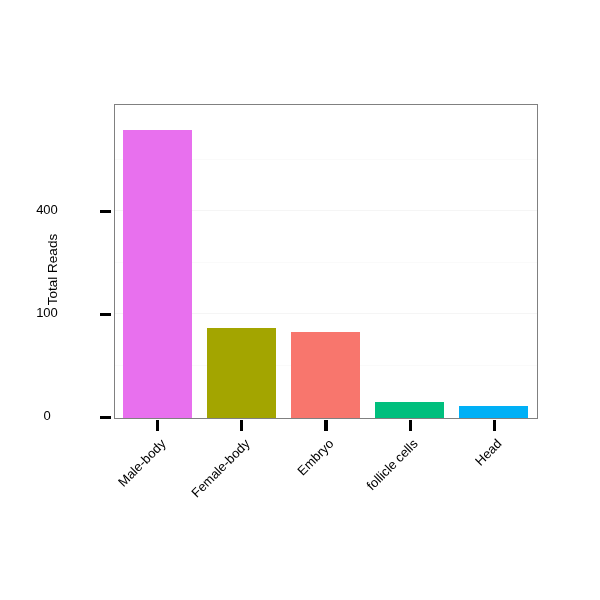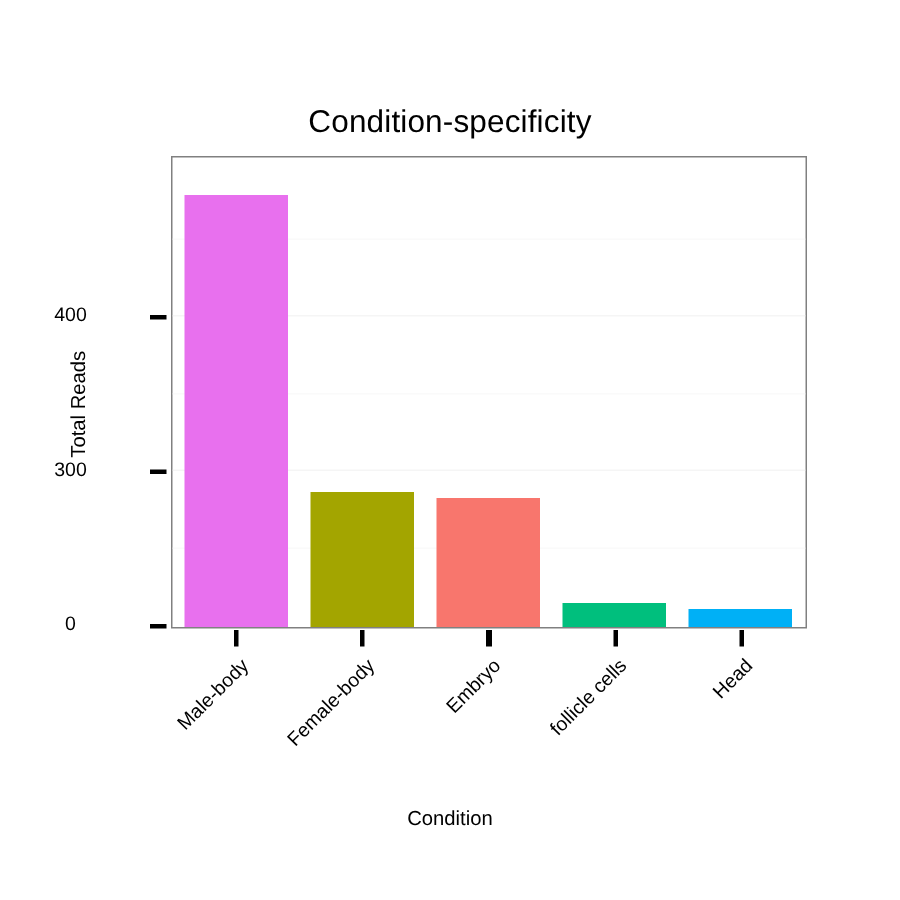--- a/index.html
+++ b/index.html
@@ -127,54 +127,52 @@
     width: 600px;
     text-align: center;
     font-size: 13.5px;
   }
 </style>
 </head>
 <body>
 
 <div id="plot-root">
 
-  <div id="chart-title">Condition-specificity</div>
 
   <div id="panel">
     <div id="panel-inner">
         <div class="gridline-minor" style="top: 259.763px;"></div>
         <div class="gridline-minor" style="top: 156.688px;"></div>
         <div class="gridline-minor" style="top: 53.614px;"></div>
         <div class="gridline-major" style="top: 207.976px;"></div>
         <div class="gridline-major" style="top: 104.901px;"></div>
         <div class="bar" title="Male-body: 558" style="left: 7.5744px; width: 69.0112px; height: 287.578px; background: rgb(232, 112, 238);"></div>
         <div class="bar" title="Female-body: 175" style="left: 91.7344px; width: 69.0112px; height: 90.1901px; background: rgb(163, 165, 0);"></div>
         <div class="bar" title="Embryo: 166" style="left: 175.894px; width: 69.0112px; height: 85.5517px; background: rgb(248, 118, 109);"></div>
         <div class="bar" title="follicle cells: 31" style="left: 260.054px; width: 69.0112px; height: 15.9765px; background: rgb(0, 191, 125);"></div>
         <div class="bar" title="Head: 23" style="left: 344.214px; width: 69.0112px; height: 11.8536px; background: rgb(0, 176, 246);"></div>
       </div>
   </div>
 
   <div id="y-axis">
       <div class="ytick-mark" style="top: 415.8px;"></div>
       <div class="ytick-label" style="left: 0px; width: 94px; top: 408.4px;">0</div>
       <div class="ytick-mark" style="top: 312.726px;"></div>
-      <div class="ytick-label" style="left: 0px; width: 94px; top: 305.326px;">300</div>
+      <div class="ytick-label" style="left: 0px; width: 94px; top: 305.326px;">100</div>
       <div class="ytick-mark" style="top: 209.651px;"></div>
       <div class="ytick-label" style="left: 0px; width: 94px; top: 202.251px;">400</div>
     </div>
   <div id="ylab">Total Reads</div>
 
   <div id="x-axis">
       <div class="xtick-mark" style="left: 156.08px;"></div>
       <div class="xtick-label" style="left: -142.32px; width: 300px;">Male-body</div>
       <div class="xtick-mark" style="left: 240.24px;"></div>
       <div class="xtick-label" style="left: -58.16px; width: 300px;">Female-body</div>
       <div class="xtick-mark" style="left: 324.4px;"></div>
       <div class="xtick-label" style="left: 26px; width: 300px;">Embryo</div>
       <div class="xtick-mark" style="left: 408.56px;"></div>
       <div class="xtick-label" style="left: 110.16px; width: 300px;">follicle cells</div>
       <div class="xtick-mark" style="left: 492.72px;"></div>
       <div class="xtick-label" style="left: 194.32px; width: 300px;">Head</div>
     </div>
-  <div id="xlab">Condition</div>
 
 </div>
 
 </body></html>

